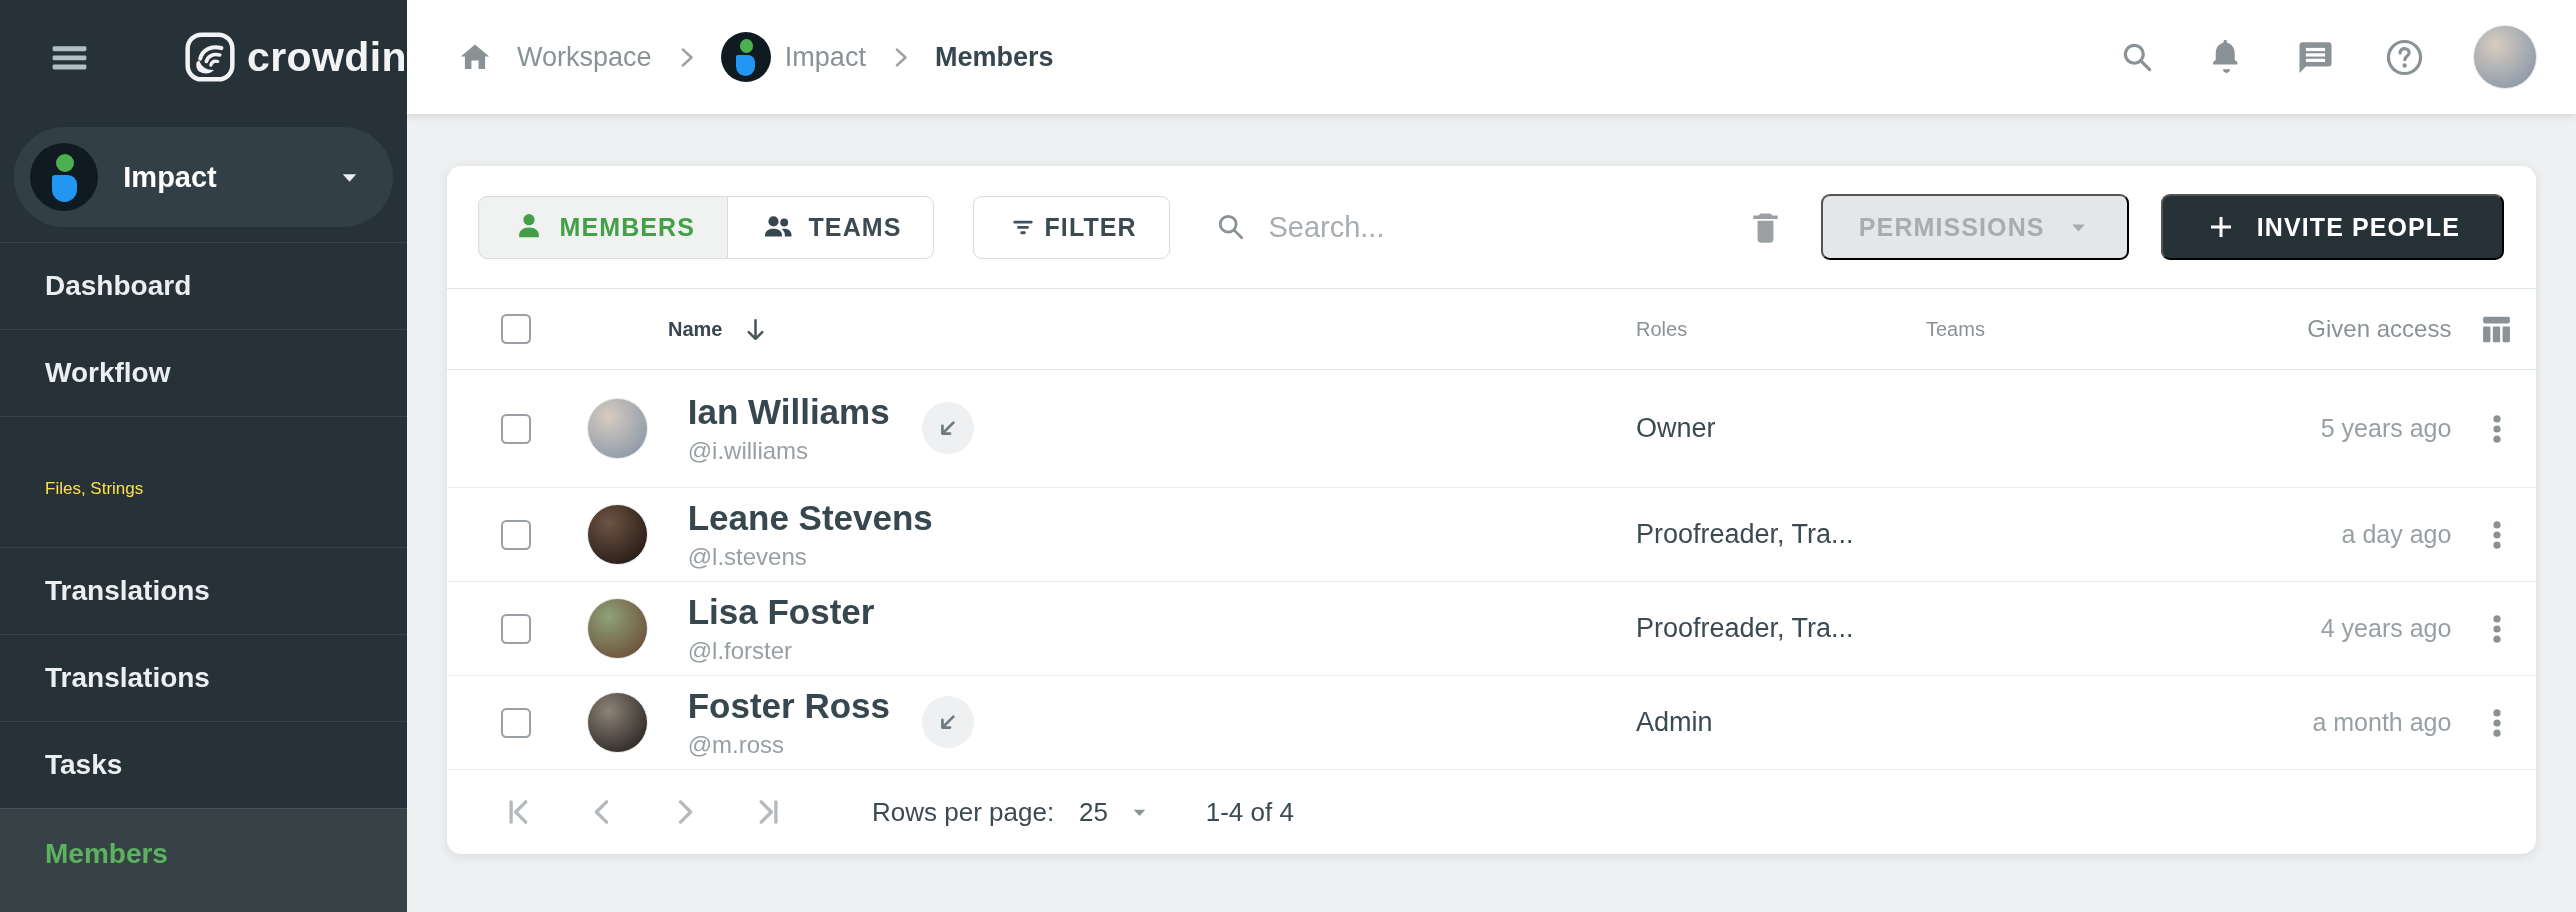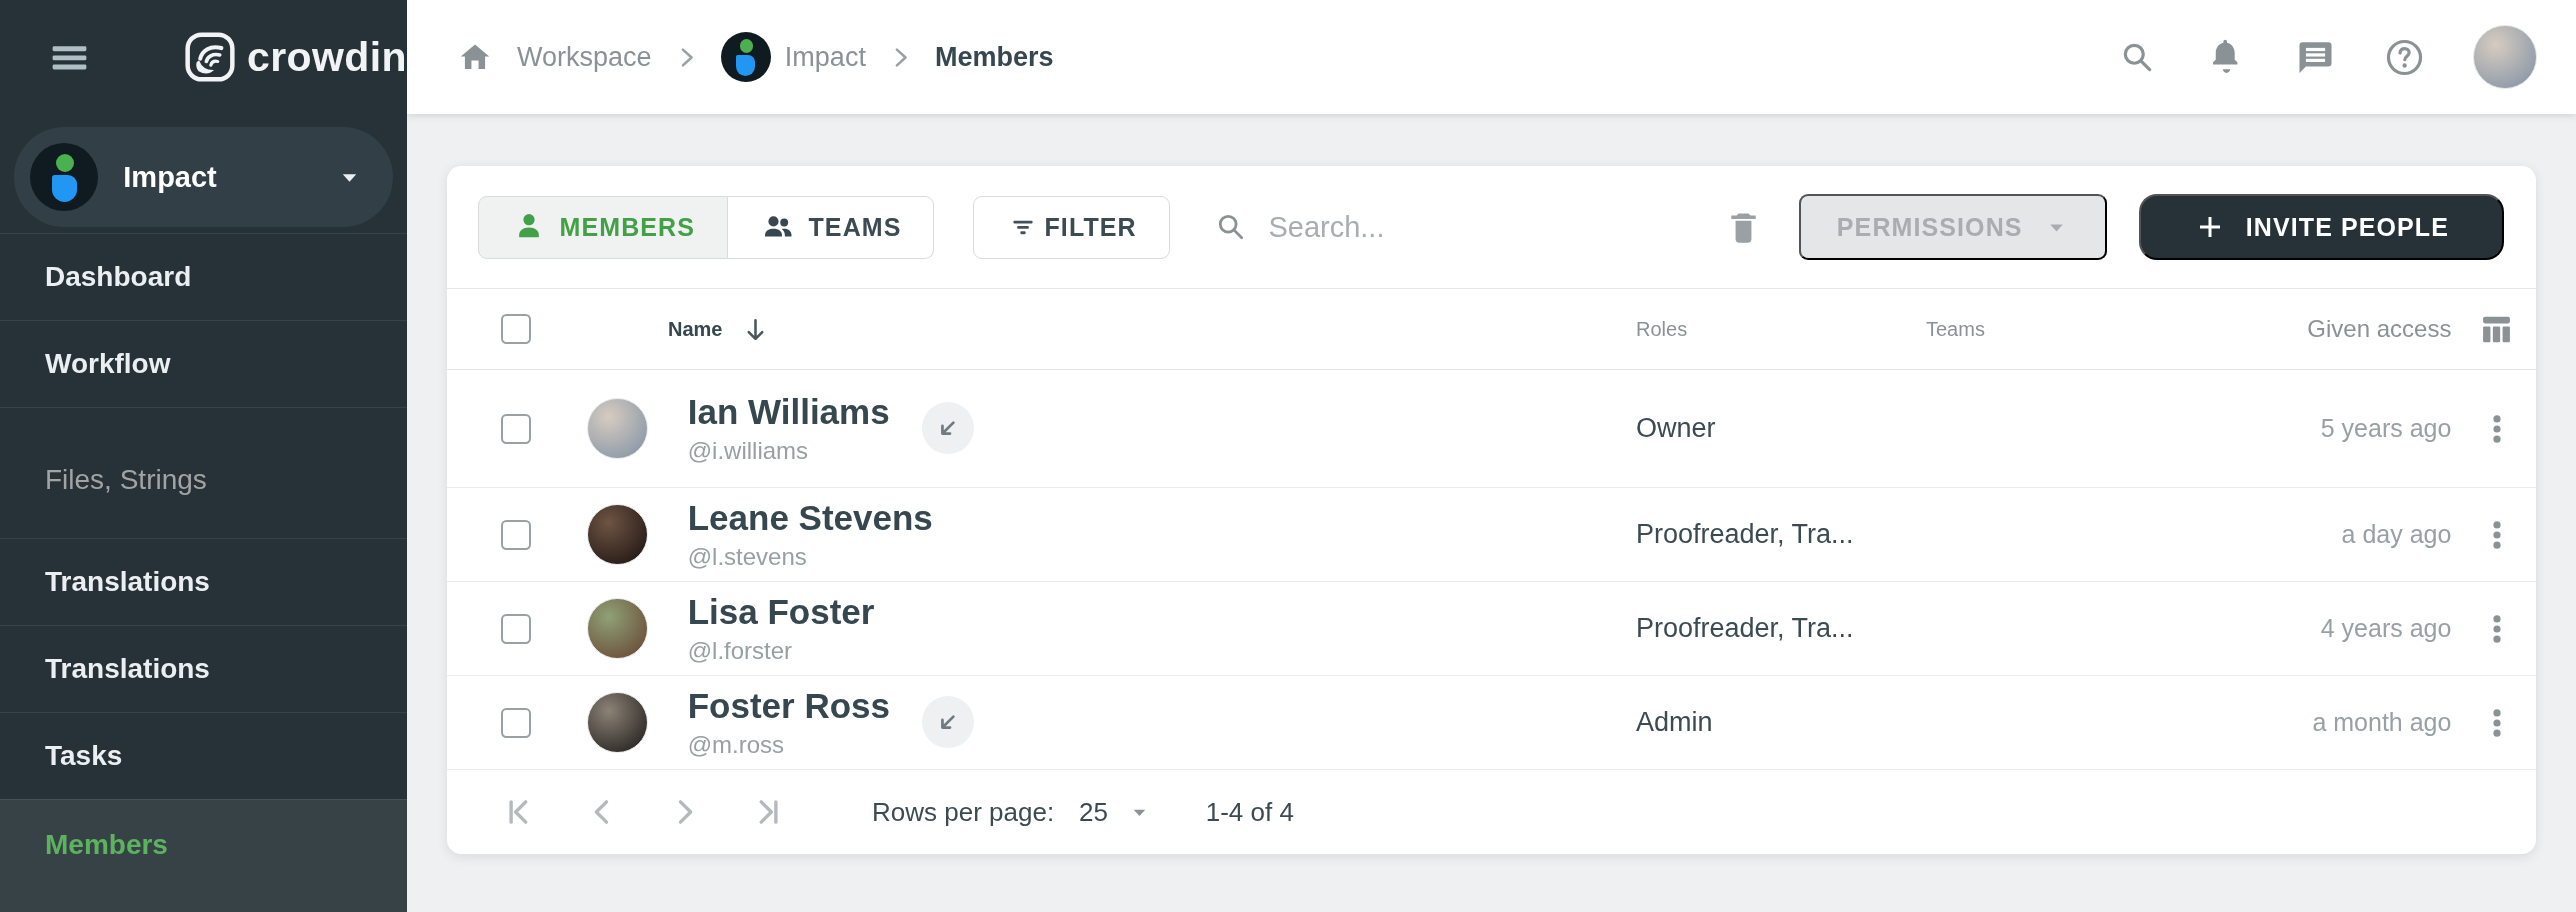--- a/index.html
+++ b/index.html
@@ -29,29 +29,29 @@
   }
   .project-avatar {
     width:68px; height:68px; border-radius:50%; background:#0f1b21;
     position:relative; flex:none;
   }
   .project-avatar .head { position:absolute; left:26px; top:10.7px; width:18px; height:18px; border-radius:50%; background:#4caf50; }
   .project-avatar .bodyshape { position:absolute; left:21.5px; top:32px; width:25px; height:27px; background:#2196f3; border-radius:2.7px 9px 12.5px 12.5px; }
   .project-name { color:#fff; font-size:29px; font-weight:700; margin-left:25px; }
   .pill-caret { margin-left:auto; color:#eceff1; width:27px; height:27px; }
 
-  .nav { margin-top:6px; flex:1; display:flex; flex-direction:column; }
+  .nav { margin-top:15px; flex:1; display:flex; flex-direction:column; }
   .nav-item {
     border-top:0.9px solid rgba(255,255,255,.08);
     height:87px; display:flex; flex-direction:column; justify-content:center;
     padding:0 36px 0 45px; cursor:pointer; position:relative; flex:none;
   }
   .nav-item .row1 { display:flex; align-items:center; }
   .nav-label { font-size:28px; font-weight:700; color:#eceff1; }
-  .nav-sub { font-size:28px; color:#a3a3a3; margin-top:12.5px; }
+  .nav-sub { font-size:17px; color:#fde047; margin-top:12.5px; }
   .nav-chevron { margin-left:auto; width:27px; height:27px; color:#eceff1; display:none; }
   .nav-item.has-chevron .nav-chevron { display:block; }
   .nav-item.tall { height:131px; }
   .nav-item.active { background:rgba(255,255,255,.08); flex:1; justify-content:flex-start; padding-top:29px; }
   .nav-item.active .nav-label { color:#5cb25f; }
 
   
   .topbar {
     position:absolute; left:407px; top:0; right:0; height:114px; background:#fff;
     display:flex; align-items:center; padding:0 39px 0 49px;
@@ -111,22 +111,22 @@
   .searchbox input::placeholder { color:#a7adb1; }
 
   .trash-btn { width:39px; height:39px; color:#9aa0a4; cursor:pointer; flex:none; }
   .btn-disabled {
     margin-left:36px; height:66px; display:flex; align-items:center; gap:21.5px; padding:0 36px;
     border-radius:9px; background:#e4e6e7; color:#a9adb0;
     font-size:25px; font-weight:700; letter-spacing:1.1px; cursor:default; flex:none;
   }
   .btn-disabled .caret { width:25px; height:25px; color:#a9adb0; }
   .btn-dark {
-    margin-left:32px; height:66px; display:flex; align-items:center; gap:19.7px; padding:0 53px;
-    border-radius:18px; background:#263238; color:#fff;
+    margin-left:32px; height:66px; display:flex; align-items:center; gap:19.7px; padding:0 42px;
+    border-radius:9px; background:#263238; color:#fff;
     font-size:25px; font-weight:700; letter-spacing:1.1px; cursor:pointer; flex:none;
   }
   .btn-dark .ico { width:32px; height:32px; color:#fff; }
 
   
   .grid-row {
     display:grid;
     grid-template-columns:86px 81px 968px 290px 267px 262px 83px;
     align-items:center; padding-left:54px;
   }

